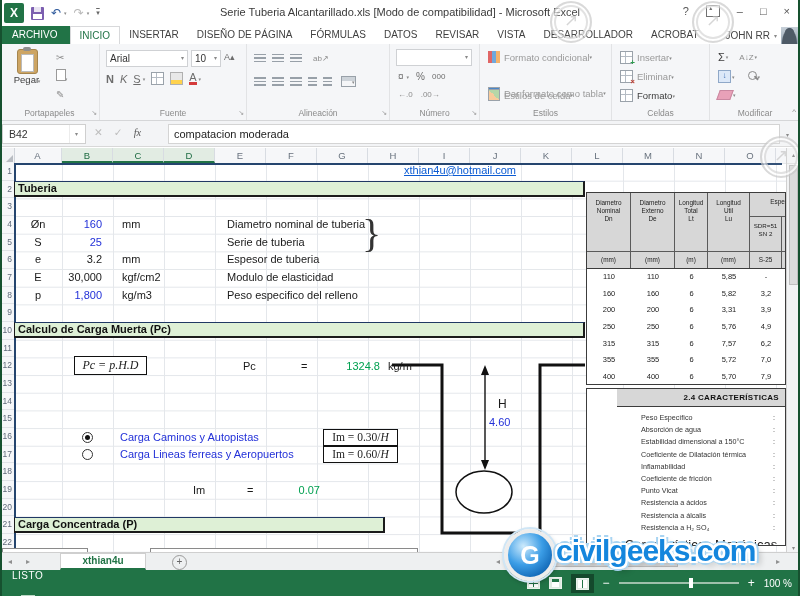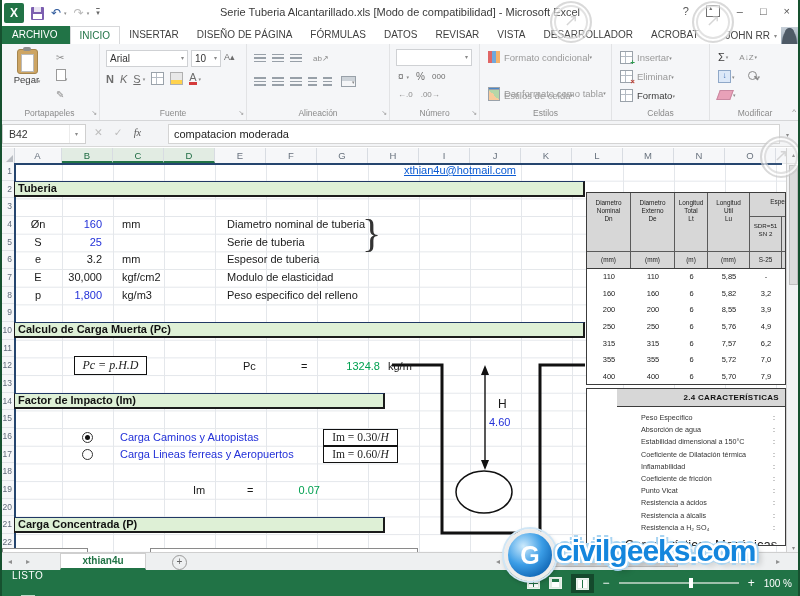--- a/index.html
+++ b/index.html
@@ -435,21 +435,20 @@
         <div class="rowh">21</div>
         <div class="rowh">22</div>
       </div>
     <div class="nvT"></div>
     <div class="nvL"></div>
 
     <div class="email"><span>xthian4u@hotmail.com</span></div>
 
     <div class="band" style="top:18px;width:571px">Tuberia</div>
     <div class="band" style="top:159px;width:571px">Calculo de Carga Muerta (Pc)</div>
-    <div class="band" style="top:230px;width:371px">Factor de Impacto (Im)</div>
     <div class="band" style="top:354px;width:371px">Carga Concentrada (P)</div>
 
     <div id="params">
         <span class="sc" style="left: 14px; top: 53px; width: 48px; text-align: center;">Øn</span>
         <span class="sc" style="left: 58px; top: 53px; width: 44px; text-align: right; color: var(--c-value_blue);">160</span>
         <span class="sc" style="left: 122px; top: 53px; width: 70px; text-align: left;">mm</span>
         <span class="sc" style="left: 227px; top: 53px; width: 230px; text-align: left;">Diametro nominal de tuberia</span>
         <span class="sc" style="left: 14px; top: 70.7px; width: 48px; text-align: center;">S</span>
         <span class="sc" style="left: 58px; top: 70.7px; width: 44px; text-align: right; color: var(--c-value_blue);">25</span>
         <span class="sc" style="left: 122px; top: 70.7px; width: 70px; text-align: left;"></span>
@@ -545,21 +544,21 @@
             <span class="pt-cell" style="width: 44px;">160</span>
             <span class="pt-cell" style="width: 33px;">6</span>
             <span class="pt-cell" style="width: 42px;">5,82</span>
             <span class="pt-cell" style="width: 32px;">3,2</span>
             <span class="pt-cell cut" style="width: 32px;">4</span>
           </div>
           <div class="pt-row">
             <span class="pt-cell" style="width: 44px;">200</span>
             <span class="pt-cell" style="width: 44px;">200</span>
             <span class="pt-cell" style="width: 33px;">6</span>
-            <span class="pt-cell" style="width: 42px;">8,55</span>
+            <span class="pt-cell" style="width: 42px;">3,31</span>
             <span class="pt-cell" style="width: 32px;">3,9</span>
             <span class="pt-cell cut" style="width: 32px;">4</span>
           </div>
           <div class="pt-row">
             <span class="pt-cell" style="width: 44px;">250</span>
             <span class="pt-cell" style="width: 44px;">250</span>
             <span class="pt-cell" style="width: 33px;">6</span>
             <span class="pt-cell" style="width: 42px;">5,76</span>
             <span class="pt-cell" style="width: 32px;">4,9</span>
             <span class="pt-cell cut" style="width: 32px;">6</span>

